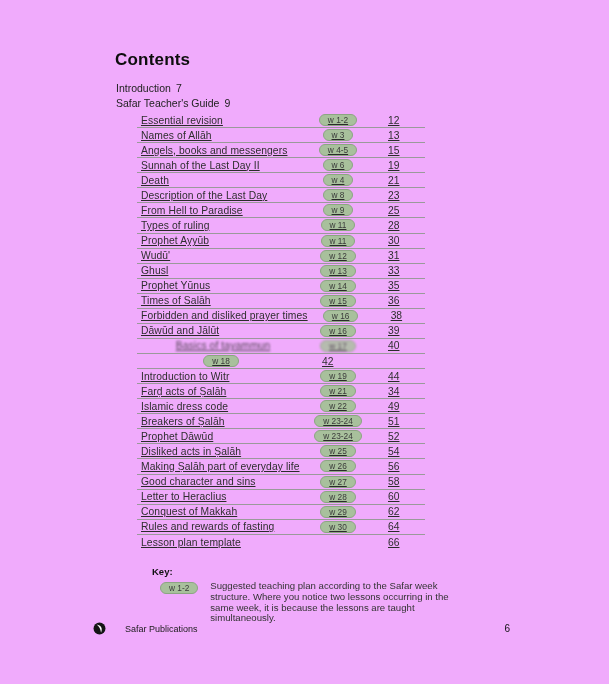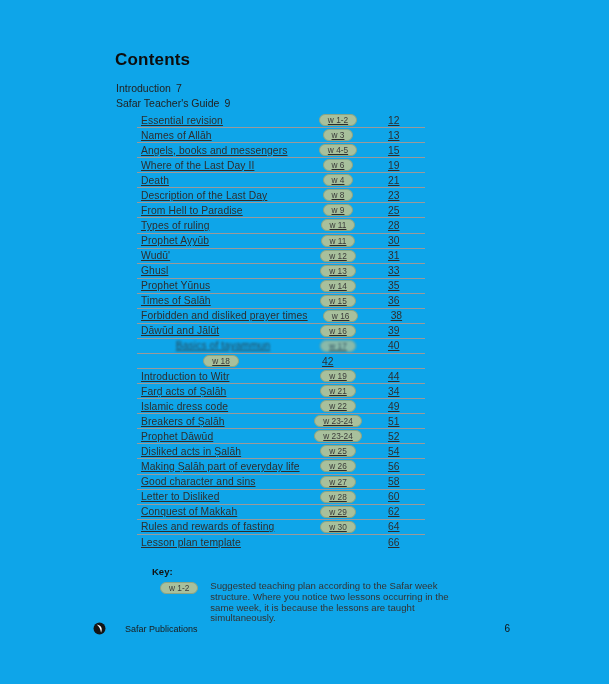--- a/index.html
+++ b/index.html
@@ -1,17 +1,17 @@
 <!DOCTYPE html>
 <html style="--badge-bg: #a8c09c; --badge-border: #8ca583; --separator: #9a9a9a;"><head>
 <meta charset="utf-8">
 <style>
   html, body { margin:0; padding:0; background:#ffffff; }
   .page {
-    position:relative; width:609px; height:684px; background:#0ea5e9;
+    position:relative; width:609px; height:684px; background:#f0abfc;
     font-family:"Liberation Sans", sans-serif; color:#2b2b2b; overflow:hidden;
   }
   .title {
     position:absolute; left:115px; top:50px; margin:0;
     font-size:17px; font-weight:bold; color:#0d0d0d; letter-spacing:0.2px;
   }
   .intro { position:absolute; left:116px; top:81px; font-size:10.5px; line-height:15.4px; color:#222; }
   .intro-page { margin-left:5px; }
 
   .toc { position:absolute; left:137px; top:113px; width:288px;text-decoration:underline; }
@@ -79,21 +79,21 @@
 
     <div class="row">
       <span class="cell-title">Angels, books and messengers</span>
       <span class="cell-week">
           <span class="badge">w 4-5</span>
         </span>
       <span class="cell-page">15</span>
     </div>
 
     <div class="row">
-      <span class="cell-title">Where of the Last Day II</span>
+      <span class="cell-title">Sunnah of the Last Day II</span>
       <span class="cell-week">
           <span class="badge">w 6</span>
         </span>
       <span class="cell-page">19</span>
     </div>
 
     <div class="row">
       <span class="cell-title">Death</span>
       <span class="cell-week">
           <span class="badge">w 4</span>
@@ -254,21 +254,21 @@
 
     <div class="row">
       <span class="cell-title">Good character and sins</span>
       <span class="cell-week">
           <span class="badge">w 27</span>
         </span>
       <span class="cell-page">58</span>
     </div>
 
     <div class="row">
-      <span class="cell-title">Letter to Disliked</span>
+      <span class="cell-title">Letter to Heraclius</span>
       <span class="cell-week">
           <span class="badge">w 28</span>
         </span>
       <span class="cell-page">60</span>
     </div>
 
     <div class="row">
       <span class="cell-title">Conquest of Makkah</span>
       <span class="cell-week">
           <span class="badge">w 29</span>

